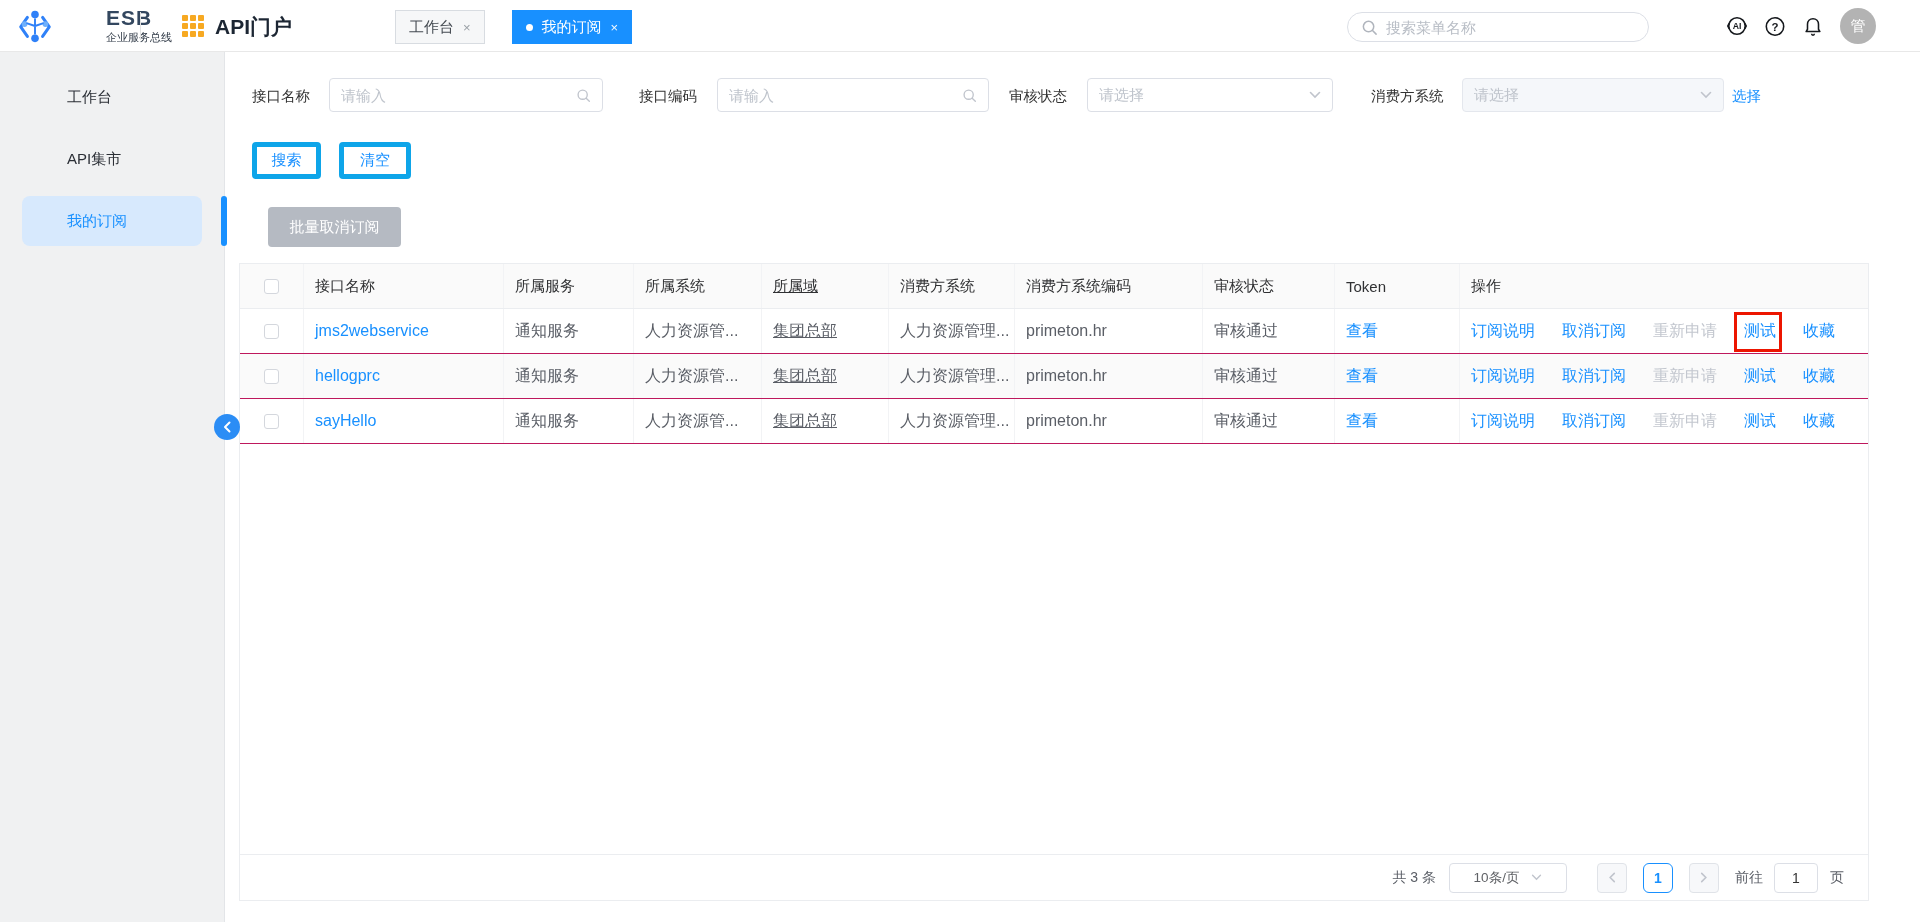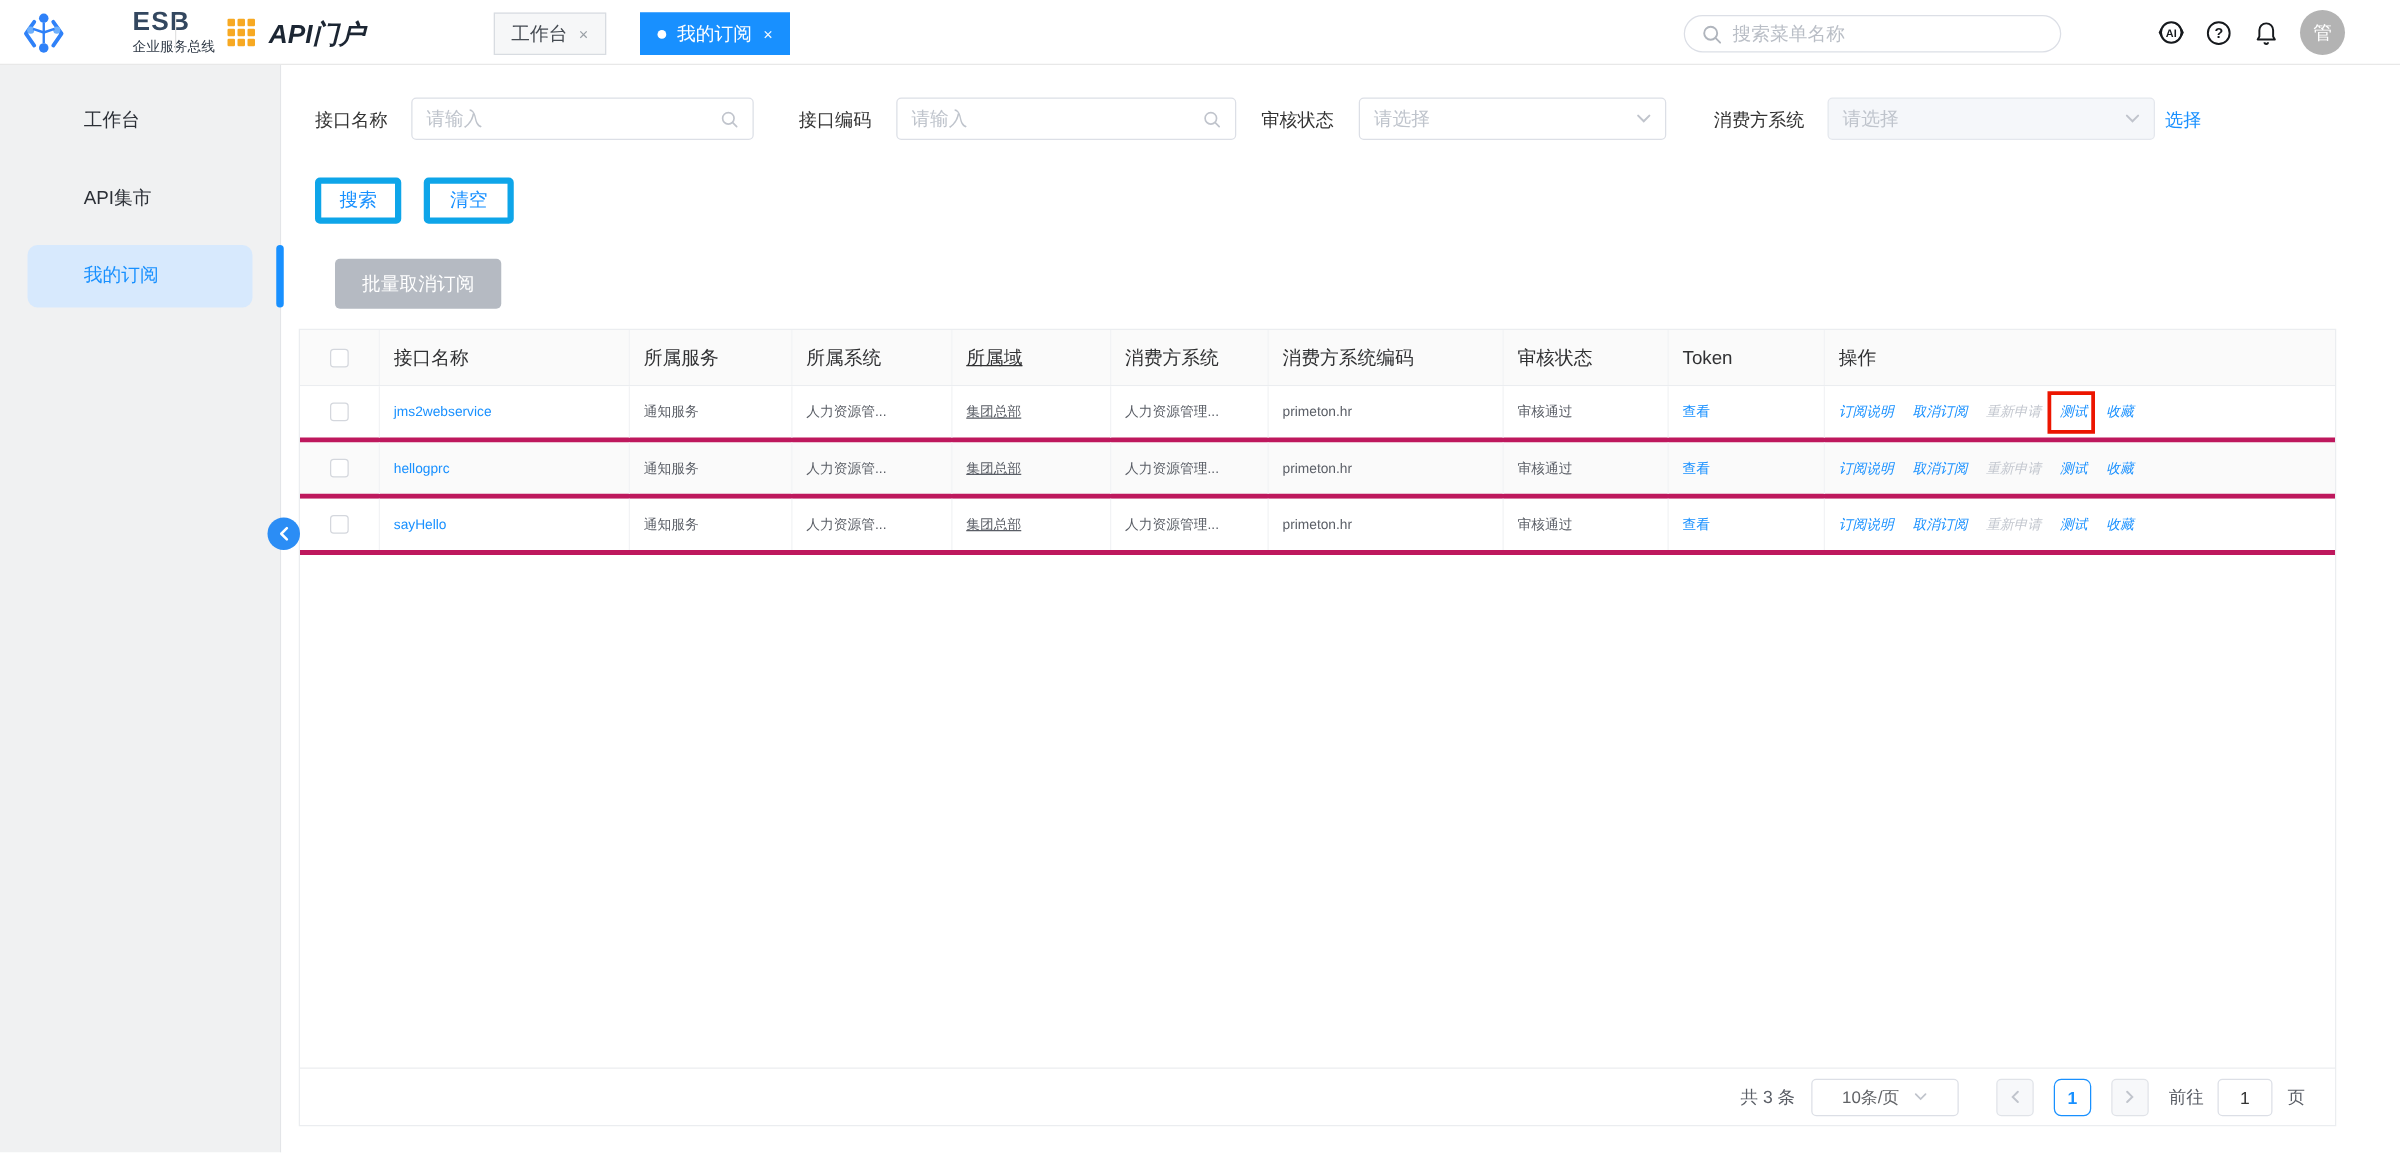--- a/index.html
+++ b/index.html
@@ -8,21 +8,21 @@
     font-family: "Liberation Sans", "DejaVu Sans", sans-serif;
     background:#fff; color:#333; overflow:hidden; position:relative;
   }
   
   .topbar { position:relative; height:52px; background:#fff; border-bottom:1px solid #e8e8e8; z-index:10; }
   .logo { position:absolute; left:16px; top:6px; display:flex; align-items:center;gap:45px; }
   .logo-txt { margin-left:7px; }
   .logo-title { font-size:21px; font-weight:bold; color:#33475f; letter-spacing:1px; line-height:21px; }
   .logo-sub { font-size:11px; color:#2f3946; margin-top:2px; }
   .v-div { position:absolute; left:140px; top:12px; width:1px; height:28px; background:#e2e2e2; }
-  .portal { position:absolute; left:182px; top:13px; display:flex; align-items:center; gap:9px;font-style:italic; }
+  .portal { position:absolute; left:182px; top:13px; display:flex; align-items:center; gap:9px; }
   .grid-icon { width:24px; height:24px; display:grid; grid-template-columns:repeat(3,6px); grid-template-rows:repeat(3,6px); gap:2px; }
   .grid-icon i { background:#f7a922; border-radius:1px; }
   .portal-title { font-size:21px; font-weight:bold; color:#1c2633; }
   .tabs { position:absolute; left:395px; top:10px; display:flex; gap:27px; }
   .tab { height:34px; padding:0 13px; display:flex; align-items:center; gap:9px; font-size:15px;
          background:#f6f7f8; border:1px solid #d8dce1; color:#454b52; cursor:pointer; }
   .tab .tab-x { font-size:13px; color:#9aa0a6; }
   .tab.active { background:#1890ff; border-color:#1890ff; color:#fff; }
   .tab.active .tab-x { color:rgba(255,255,255,.95); }
   .tab-dot { width:7px; height:7px; border-radius:50%; background:#fff; }
@@ -57,30 +57,30 @@
   .sel-link { position:absolute; left:1507px; top:35px; font-size:14.5px; color:#1890ff; cursor:pointer; }
   .btn { position:absolute; top:90px; height:37px; border:5px solid #0ea5e9; border-radius:4px; background:#fff;
          color:#1890ff; font-size:15px; display:flex; align-items:center; justify-content:center; cursor:pointer; }
   .batch-btn { position:absolute; left:19px; top:155px; width:133px; height:40px; background:#b5bac2; color:#fff;
          border-radius:4px; font-size:15px; display:flex; align-items:center; justify-content:center; cursor:not-allowed;margin-left:24px; }
   
   .table-wrap { position:absolute; left:14px; top:211px; width:1630px; height:638px; border:1px solid #ebedf0;
          display:flex; flex-direction:column; background:#fff; }
   .t-header { display:flex; height:45px; background:#fafafa; border-bottom:1px solid #ebedf0;
          font-size:15px; color:#303133; flex:none; }
-  .t-row { display:flex; height:45px; border-bottom:4px solid #be185d; font-size:11px; color:#5a5e66; background:#fff; flex:none; }
+  .t-row { display:flex; height:45px; border-bottom:1px solid #be185d; font-size:16px; color:#5a5e66; background:#fff; flex:none; }
   .t-row.alt { background:#fafafa; }
   .tc { display:flex; align-items:center; padding-left:11px; border-right:1px solid #f2f3f5; white-space:nowrap; overflow:hidden; }
   .tc.last { border-right:none; flex:1; }
   .tc.cbx { justify-content:center; padding-left:0; }
   .w0{width:64px;} .w1{width:200px;} .w2{width:130px;} .w3{width:128px;} .w4{width:127px;text-decoration:underline;}
   .w5{width:126px;} .w6{width:188px;} .w7{width:132px;} .w8{width:125px;}
   .cb { width:15px; height:15px; border:1px solid #d4d7dd; border-radius:3px; background:#fff; cursor:pointer; }
   .link { color:#1890ff; cursor:pointer; }
-  .actions { display:flex; gap:15px; align-items:flex-end;font-style:italic; }
+  .actions { display:flex; gap:27px; align-items:flex-end; }
   .action.disabled { color:#c3c7cf; cursor:default; }
   .redbox { position:relative; }
   .redbox::after { content:""; position:absolute; left:-10px; right:-6px; top:-9px; bottom:-10px;
          border:3px solid #ec1500; pointer-events:none; }
   .t-spacer { flex:1; }
   
   .t-footer { height:46px; border-top:1px solid #ebedf0; display:flex; align-items:center;
          justify-content:flex-end; padding-right:24px; font-size:14px; color:#5a5e66; flex:none; }
   .pg-total { margin-right:13px; }
   .pg-size { width:118px; height:30px; border:1px solid #dcdfe6; border-radius:4px; background:#fff; display:flex;

